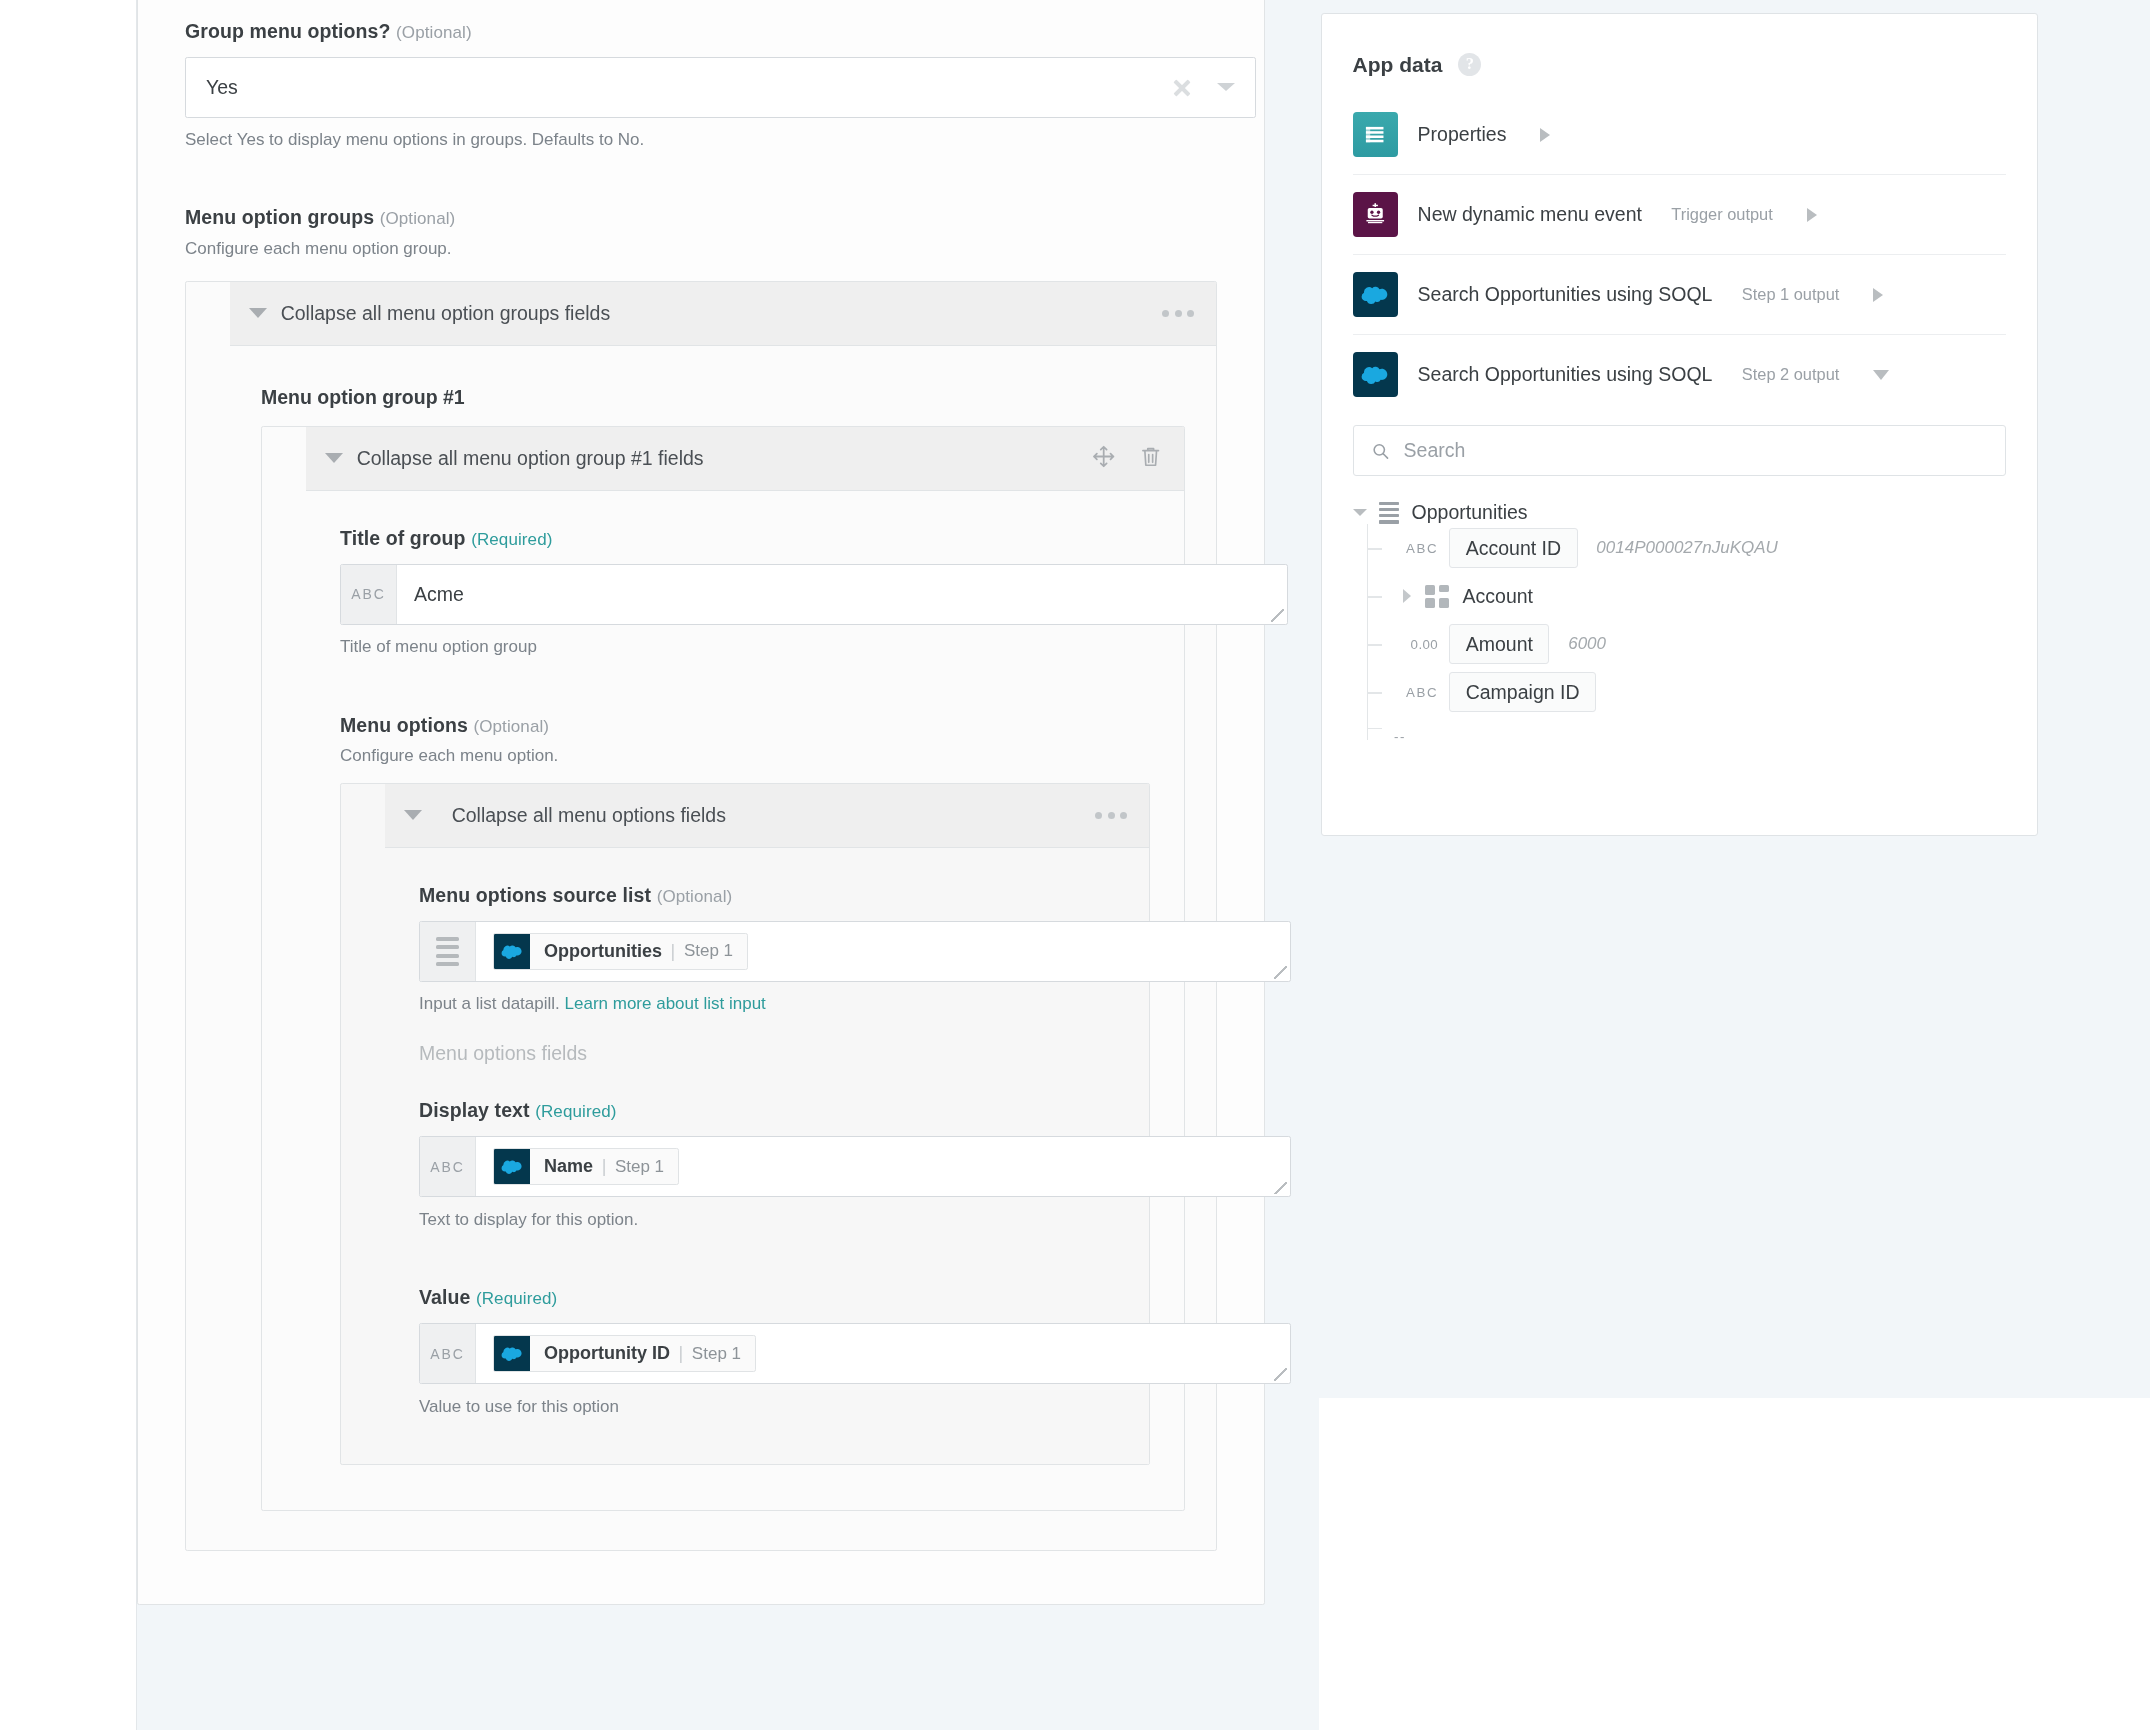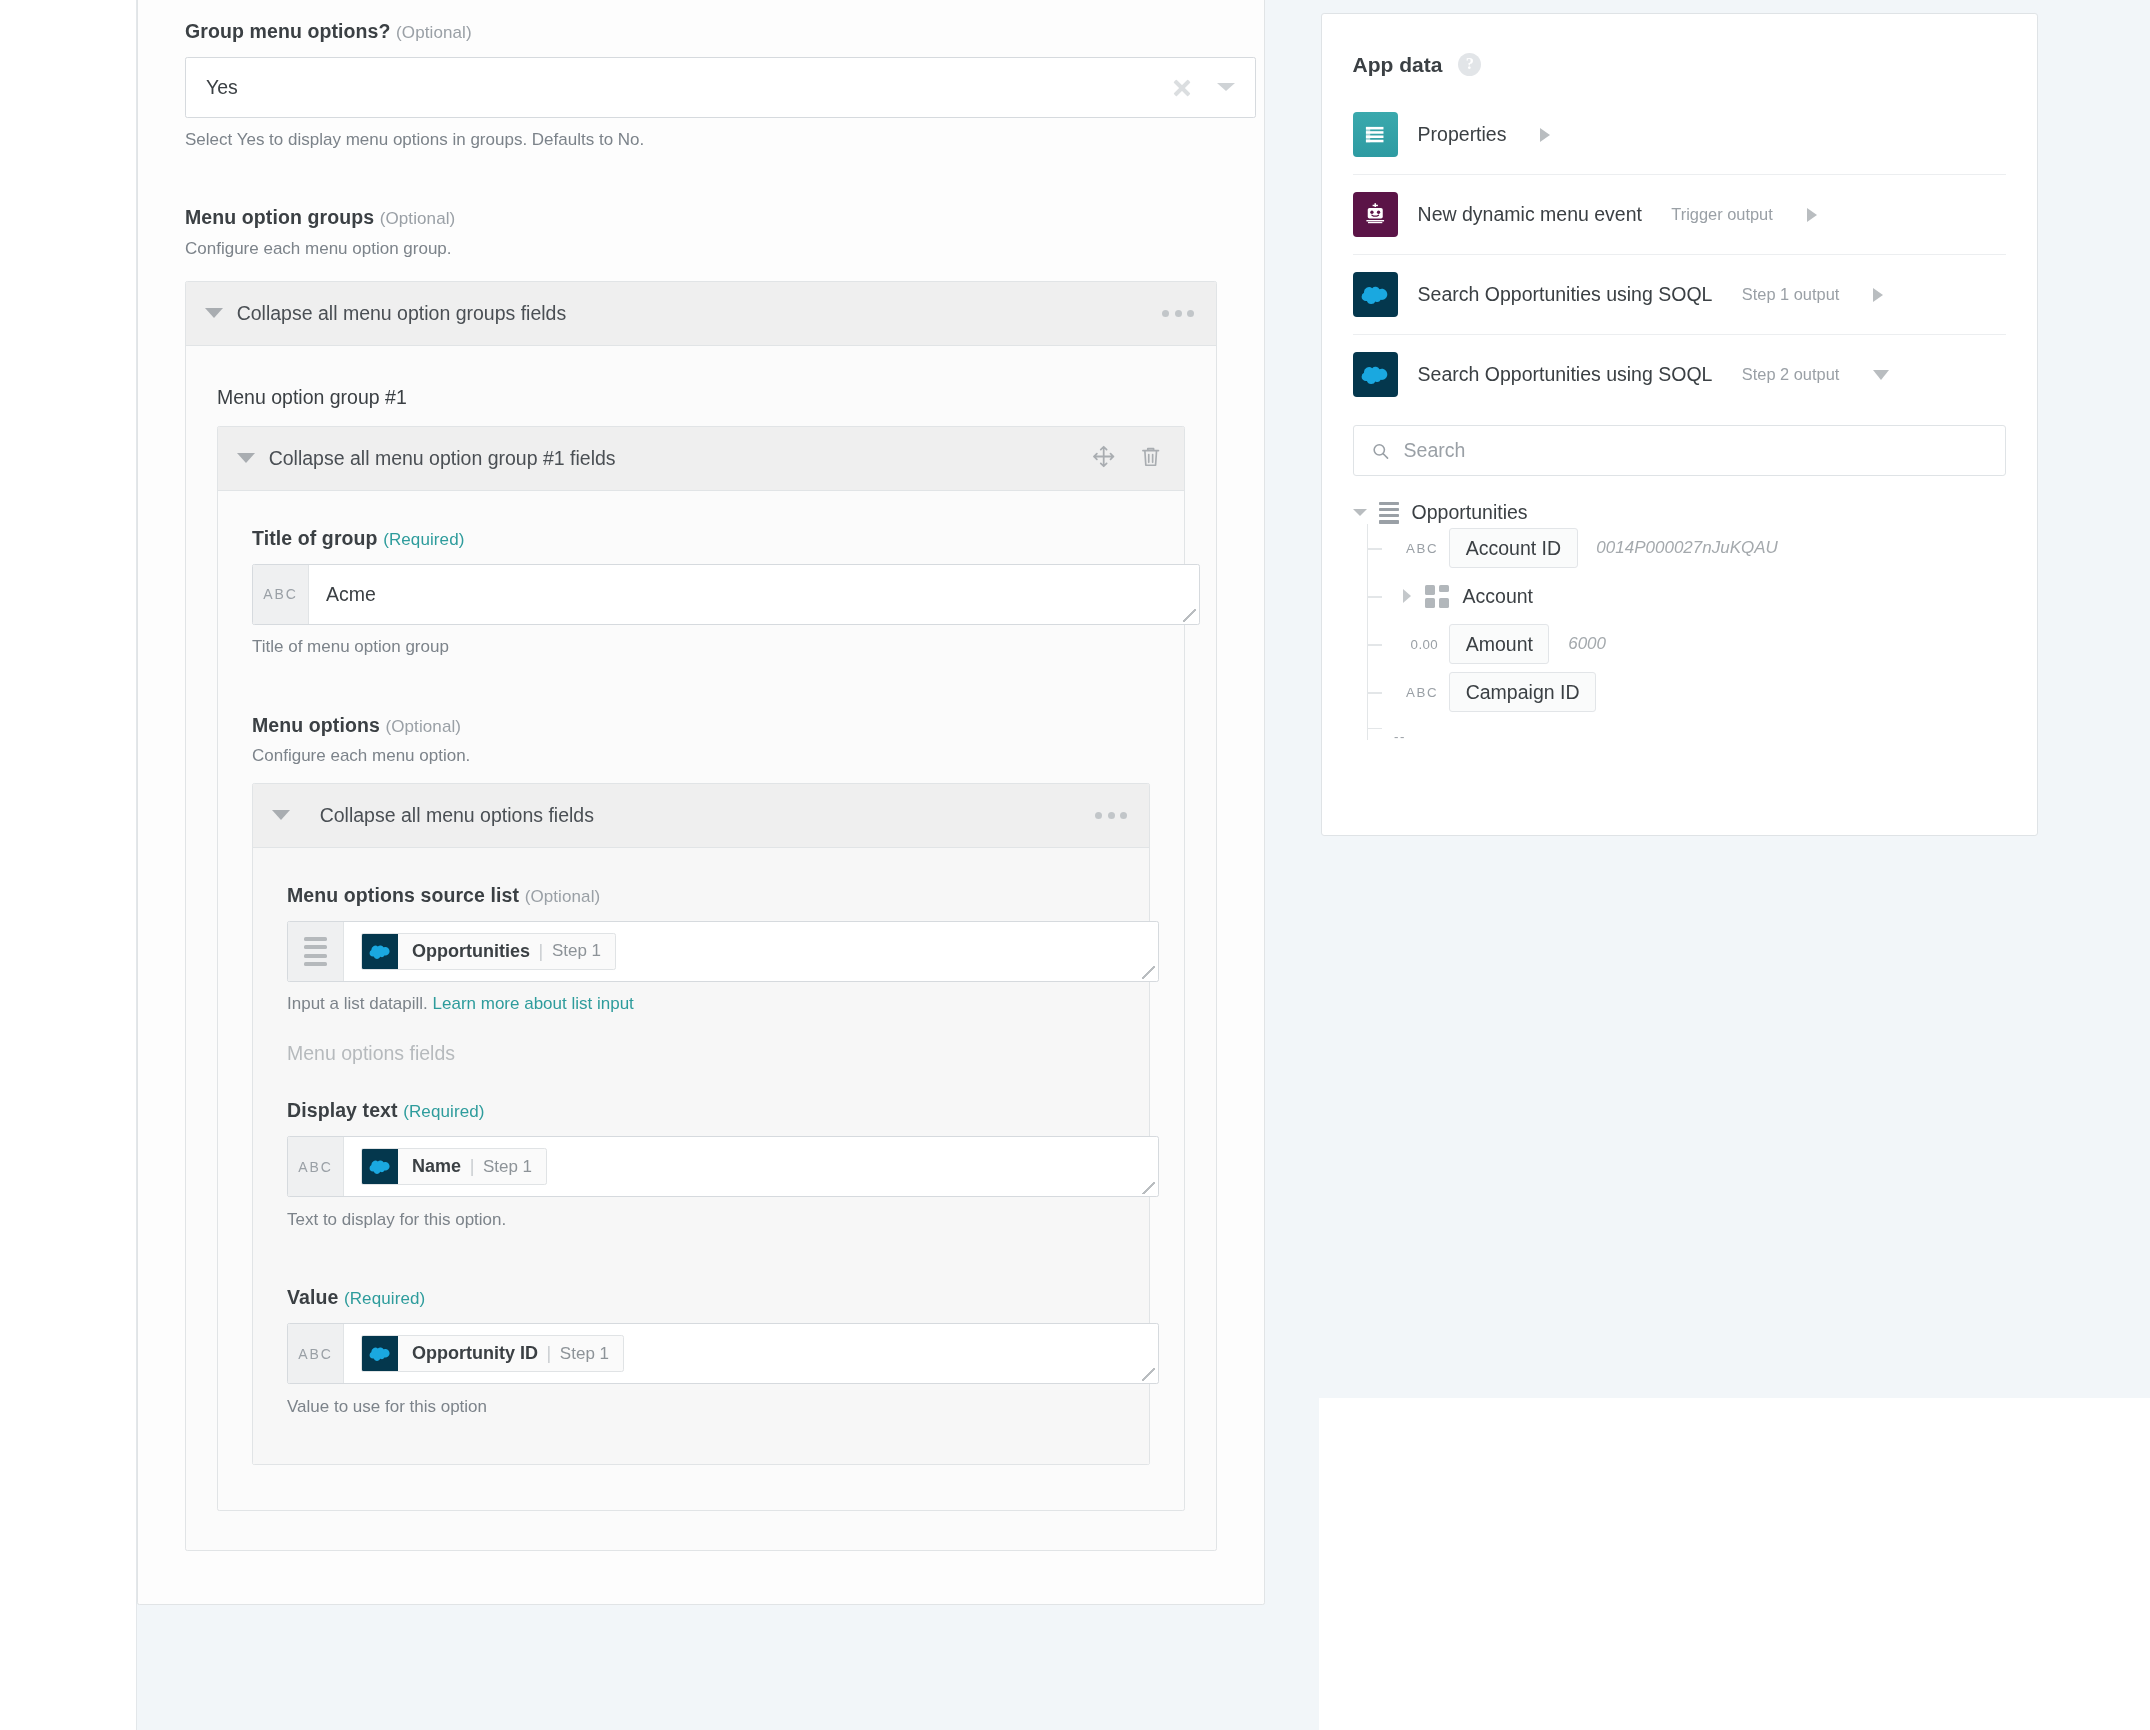--- a/index.html
+++ b/index.html
@@ -42,34 +42,34 @@
   .x-icon { width: 20px; height: 20px; position: relative; opacity: .75; }
   .x-icon:before, .x-icon:after {
     content: ""; position: absolute; left: 0; top: 8.6px; width: 20px; height: 3.9px;
     background: #cfd3d6; border-radius: 0.8px;
   }
   .x-icon:before { transform: rotate(45deg); }
   .x-icon:after  { transform: rotate(-45deg); }
   .caret-dn { width: 0; height: 0; border-left: 9.4px solid transparent; border-right: 9.4px solid transparent; border-top: 8.6px solid #cfd3d6; }
 
   
-  .panel { margin-top: 22px; border: 0.8px solid #e1e4e6; border-radius: 2.3px; background: #fbfbfb; }
+  .panel { margin-top: 22px; border: 0.8px solid #e1e4e6; border-radius: 2.3px; background: #fbfbfb; padding-left: 44px; }
   .panel-head {
     background: #efefef; border-bottom: 0.8px solid #e1e4e6;
     height: 64px; display: flex; align-items: center; padding: 0 22px 0 18.7px;
   }
   .tri-dn { width: 0; height: 0; border-left: 9.4px solid transparent; border-right: 9.4px solid transparent; border-top: 10px solid #a9adb1; margin-right: 14px; }
   .panel-title { font-size: 19.5px; color: #4a4f54; }
   .head-actions { margin-left: auto; display: flex; align-items: center; gap: 23.4px; }
   .dots { display: flex; gap: 5.5px; }
   .dots i { width: 7px; height: 7px; border-radius: 50%; background: #c2c6c9; display: block; }
   .move-ic, .trash-ic { width: 23.4px; height: 25px; color: #a9adb1; }
   .panel-body { padding: 34px 31px 39px 31px; }
 
-  .group-label { font-size: 19.5px; font-weight: normal; color: #3b4044; margin: 6.2px 0 17px 0; }
+  .group-label { font-size: 19.5px; font-weight: bold; color: #3b4044; margin: 6.2px 0 17px 0; }
 
   .panel.nested { margin-top: 0; }
   .panel.nested > .panel-body { padding: 36px 34px 39px 34px; }
   .panel.inner2 { margin-top: 17px; background: #f7f7f7; }
   .panel.inner2 > .panel-head { background: #efefef; gap: 16px; }
   .panel.inner2 > .panel-body { padding: 36px 34px 41px 34px; background: #f7f7f7; }
 
   
   .tinput {
     margin-top: 14px; display: flex; background: #fff;

